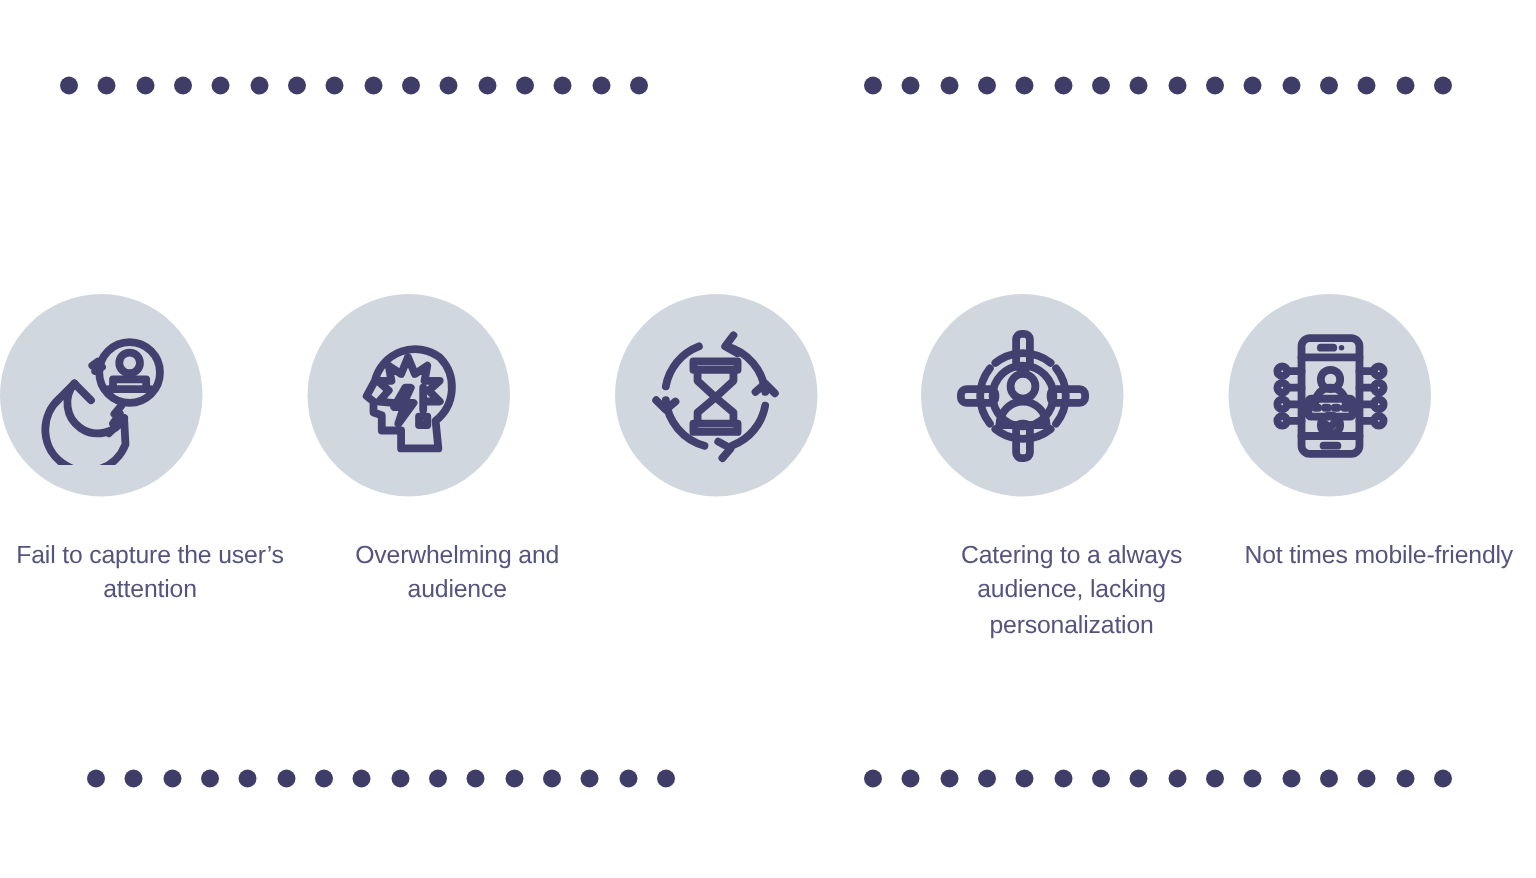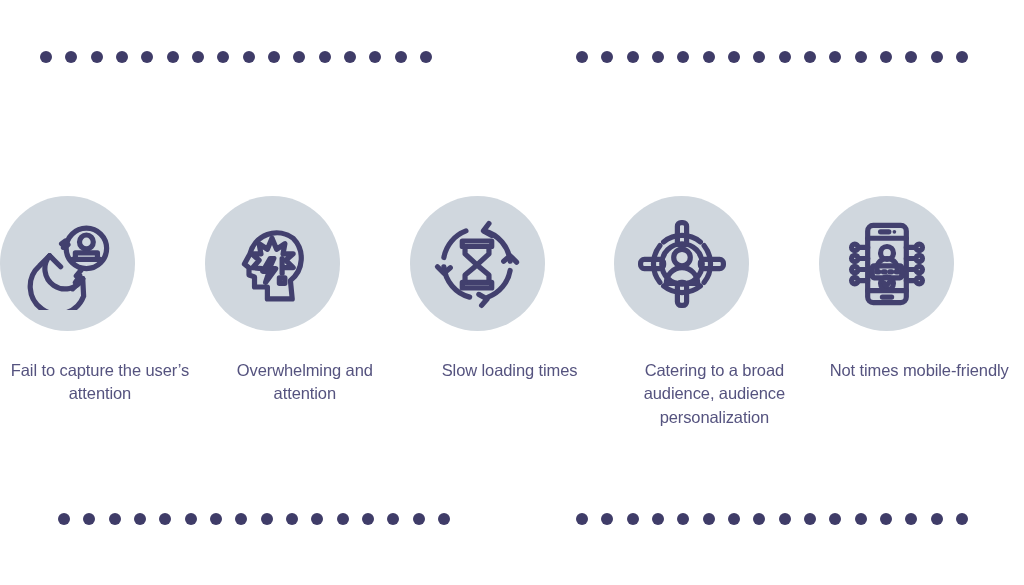--- a/index.html
+++ b/index.html
@@ -195,61 +195,60 @@
     <div class="card">
       <div class="icon-circle">
         <svg viewBox="0 0 100 100">
           <path d="M73 22 A30 30 0 0 0 26 39 L20 50 L25 54 L25 62 L31 64 L31 75 L45 75 L45 88 L72 88 L70 68 A31 31 0 0 0 73 22 Z"></path>
           <path d="M50 22 L55 34 L64 28 L62 39 L73 39 L65 46 L73 54 L62 54 M50 22 L45 34 L36 28 L38 39 L28 39 L36 46 L29 54 L39 55"></path>
           <path d="M48 44 L40 58 L47 58 L43 70 L54 55 L47 55 L52 44 Z"></path>
           <line x1="61" y1="44" x2="61" y2="60"></line>
           <rect x="58" y="65" width="6" height="6"></rect>
         </svg>
       </div>
-      <div class="card-label">Overwhelming and attention</div>
+      <div class="card-label">Overwhelming and audience</div>
     </div>
 
     <div class="card">
       <div class="icon-circle">
         <svg viewBox="0 0 100 100">
           <path d="M58 14 A38 38 0 0 1 86 47"></path>
           <path d="M86 57 A38 38 0 0 1 62 86"></path>
           <path d="M42 86 A38 38 0 0 1 14 53"></path>
           <path d="M14 43 A38 38 0 0 1 38 14"></path>
           <path d="M66 19 L57 14 L63 6"></path>
           <path d="M79 47 L86 41 L93 48"></path>
           <path d="M52 83 L61 88 L55 95"></path>
           <path d="M21 54 L14 60 L7 53"></path>
           <rect x="34" y="25" width="32" height="6"></rect>
           <rect x="34" y="70" width="32" height="6"></rect>
           <path d="M37 31 L37 39 L50 51 L63 39 L63 31"></path>
           <path d="M37 70 L37 62 L50 51 L63 62 L63 70"></path>
         </svg>
       </div>
-      <div class="card-label">Slow loading times</div>
     </div>
 
     <div class="card">
       <div class="icon-circle">
         <svg viewBox="0 0 100 100">
           <path d="M30 26 A32 32 0 0 1 70 26"></path>
           <path d="M74 30 A32 32 0 0 1 74 70"></path>
           <path d="M70 74 A32 32 0 0 1 30 74"></path>
           <path d="M26 70 A32 32 0 0 1 26 30"></path>
           <circle cx="50" cy="50" r="22"></circle>
           <rect x="45" y="5" width="10" height="25" rx="4"></rect>
           <rect x="45" y="70" width="10" height="25" rx="4"></rect>
           <rect x="5" y="45" width="25" height="10" rx="4"></rect>
           <rect x="70" y="45" width="25" height="10" rx="4"></rect>
           <circle cx="50" cy="43" r="9"></circle>
           <path d="M33 71 A17 17 0 0 1 67 71"></path>
           <line x1="33" y1="71" x2="67" y2="71"></line>
         </svg>
       </div>
-      <div class="card-label">Catering to a broad audience, audience personalization</div>
+      <div class="card-label">Catering to a always audience, lacking personalization</div>
     </div>
 
     <div class="card">
       <div class="icon-circle">
         <svg viewBox="0 0 100 100">
           <rect x="29" y="8" width="42" height="84" rx="6"></rect>
           <line x1="29" y1="22" x2="71" y2="22"></line>
           <line x1="29" y1="79" x2="71" y2="79"></line>
           <line x1="43" y1="15" x2="52" y2="15"></line>
           <circle class="fill-solid" cx="58" cy="15" r="2"></circle>

